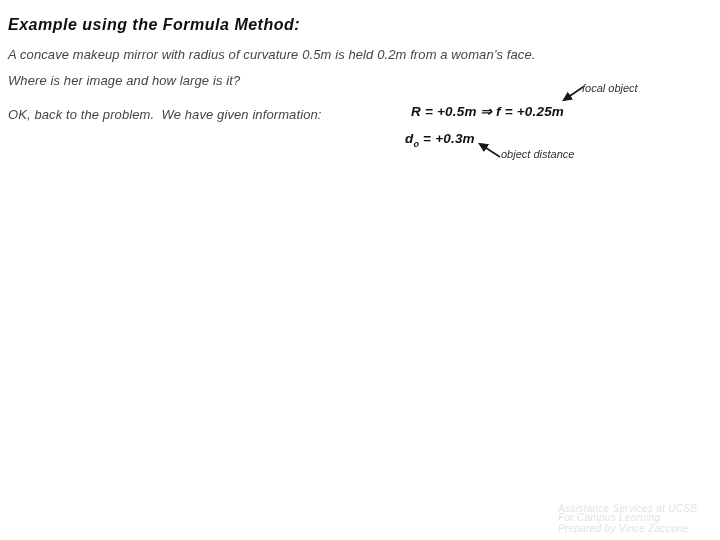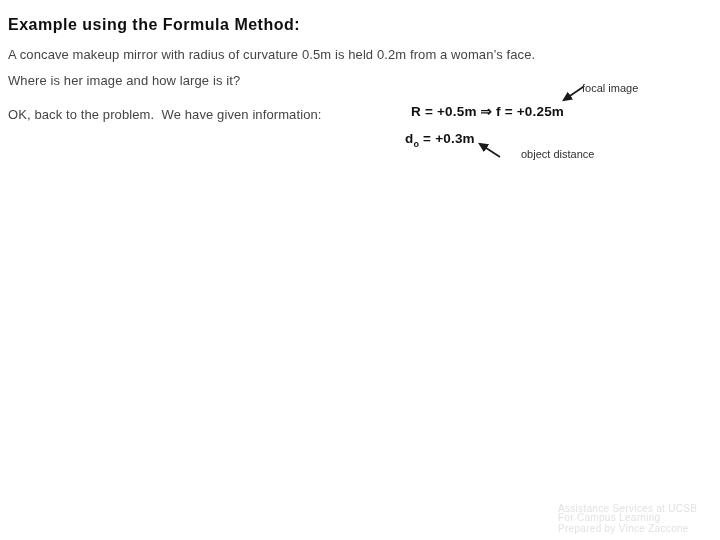--- a/index.html
+++ b/index.html
@@ -2,20 +2,21 @@
 <html><head>
 <meta charset="utf-8">
 <style>
   html,body{margin:0;padding:0;background:#fff;}
   .slide{
     position:relative;
     width:720px;height:540px;
     background:#ffffff;
     overflow:hidden;
     font-family:"Liberation Sans", sans-serif;
+    font-style:italic;
   }
   .slide *{box-sizing:border-box;}
   .title{
     position:absolute;left:8px;top:16px;margin:0;
     font-size:16px;font-weight:bold;letter-spacing:.5px;
     color:#0f0f0f;white-space:pre;
   }
   .line{
     position:absolute;margin:0;font-size:13px;letter-spacing:.1px;
     color:#454545;white-space:pre;
@@ -27,21 +28,21 @@
     position:absolute;font-size:13.5px;font-weight:bold;
     color:#101010;white-space:pre;letter-spacing:.2px;
   }
   .eq1{left:405px;top:103px;padding-left:6px;}
   .eq2{left:405px;top:131px;}
   .eq2 sub{font-size:9px;line-height:0;}
   .callout{
     position:absolute;font-size:11px;color:#2f2f2f;white-space:pre;
   }
   .c1{left:582px;top:82px;}
-  .c2{left:501px;top:148px;margin-left:20px;}
+  .c2{left:501px;top:148px;}
   .arrow{position:absolute;overflow:visible;}
   .a1{left:556px;top:85px;}
   .a2{left:470px;top:139px;}
   .footer-line{
     position:absolute;left:558px;margin:0;
     font-size:10px;color:#e2e2e2;white-space:pre;letter-spacing:.3px;
   }
   .f1{top:494px;margin-top:29px;}
   .f2{top:512px;}
   .f3{top:503px;}
@@ -54,21 +55,21 @@
   <h1 class="title">Example using the Formula Method:</h1>
 
   <p class="line l1">A concave makeup mirror with radius of curvature 0.5m is held 0.2m from a woman’s face.</p>
   <p class="line l2">Where is her image and how large is it?</p>
   <p class="line l3">OK, back to the problem.  We have given information:</p>
 
   <div class="eq eq1">R = +0.5m ⇒ f = +0.25m</div>
 
   <div class="eq eq2"><span>d</span><sub>o</sub><span> = +0.3m</span></div>
 
-  <span class="callout c1">focal image</span>
+  <span class="callout c1">focal object</span>
   <svg class="arrow a1" width="32" height="24" viewBox="0 0 32 24" xmlns="http://www.w3.org/2000/svg">
     <defs>
       <marker id="ah1" markerWidth="6" markerHeight="6" refX="4.6" refY="3" orient="auto">
         <path d="M0,0.2 L6,3 L0,5.8 Z" fill="#1a1a1a"></path>
       </marker>
     </defs>
     <line x1="27" y1="2" x2="8" y2="15" stroke="#1a1a1a" stroke-width="1.7" marker-end="url(#ah1)"></line>
   </svg>
 
   <span class="callout c2">object distance</span>

